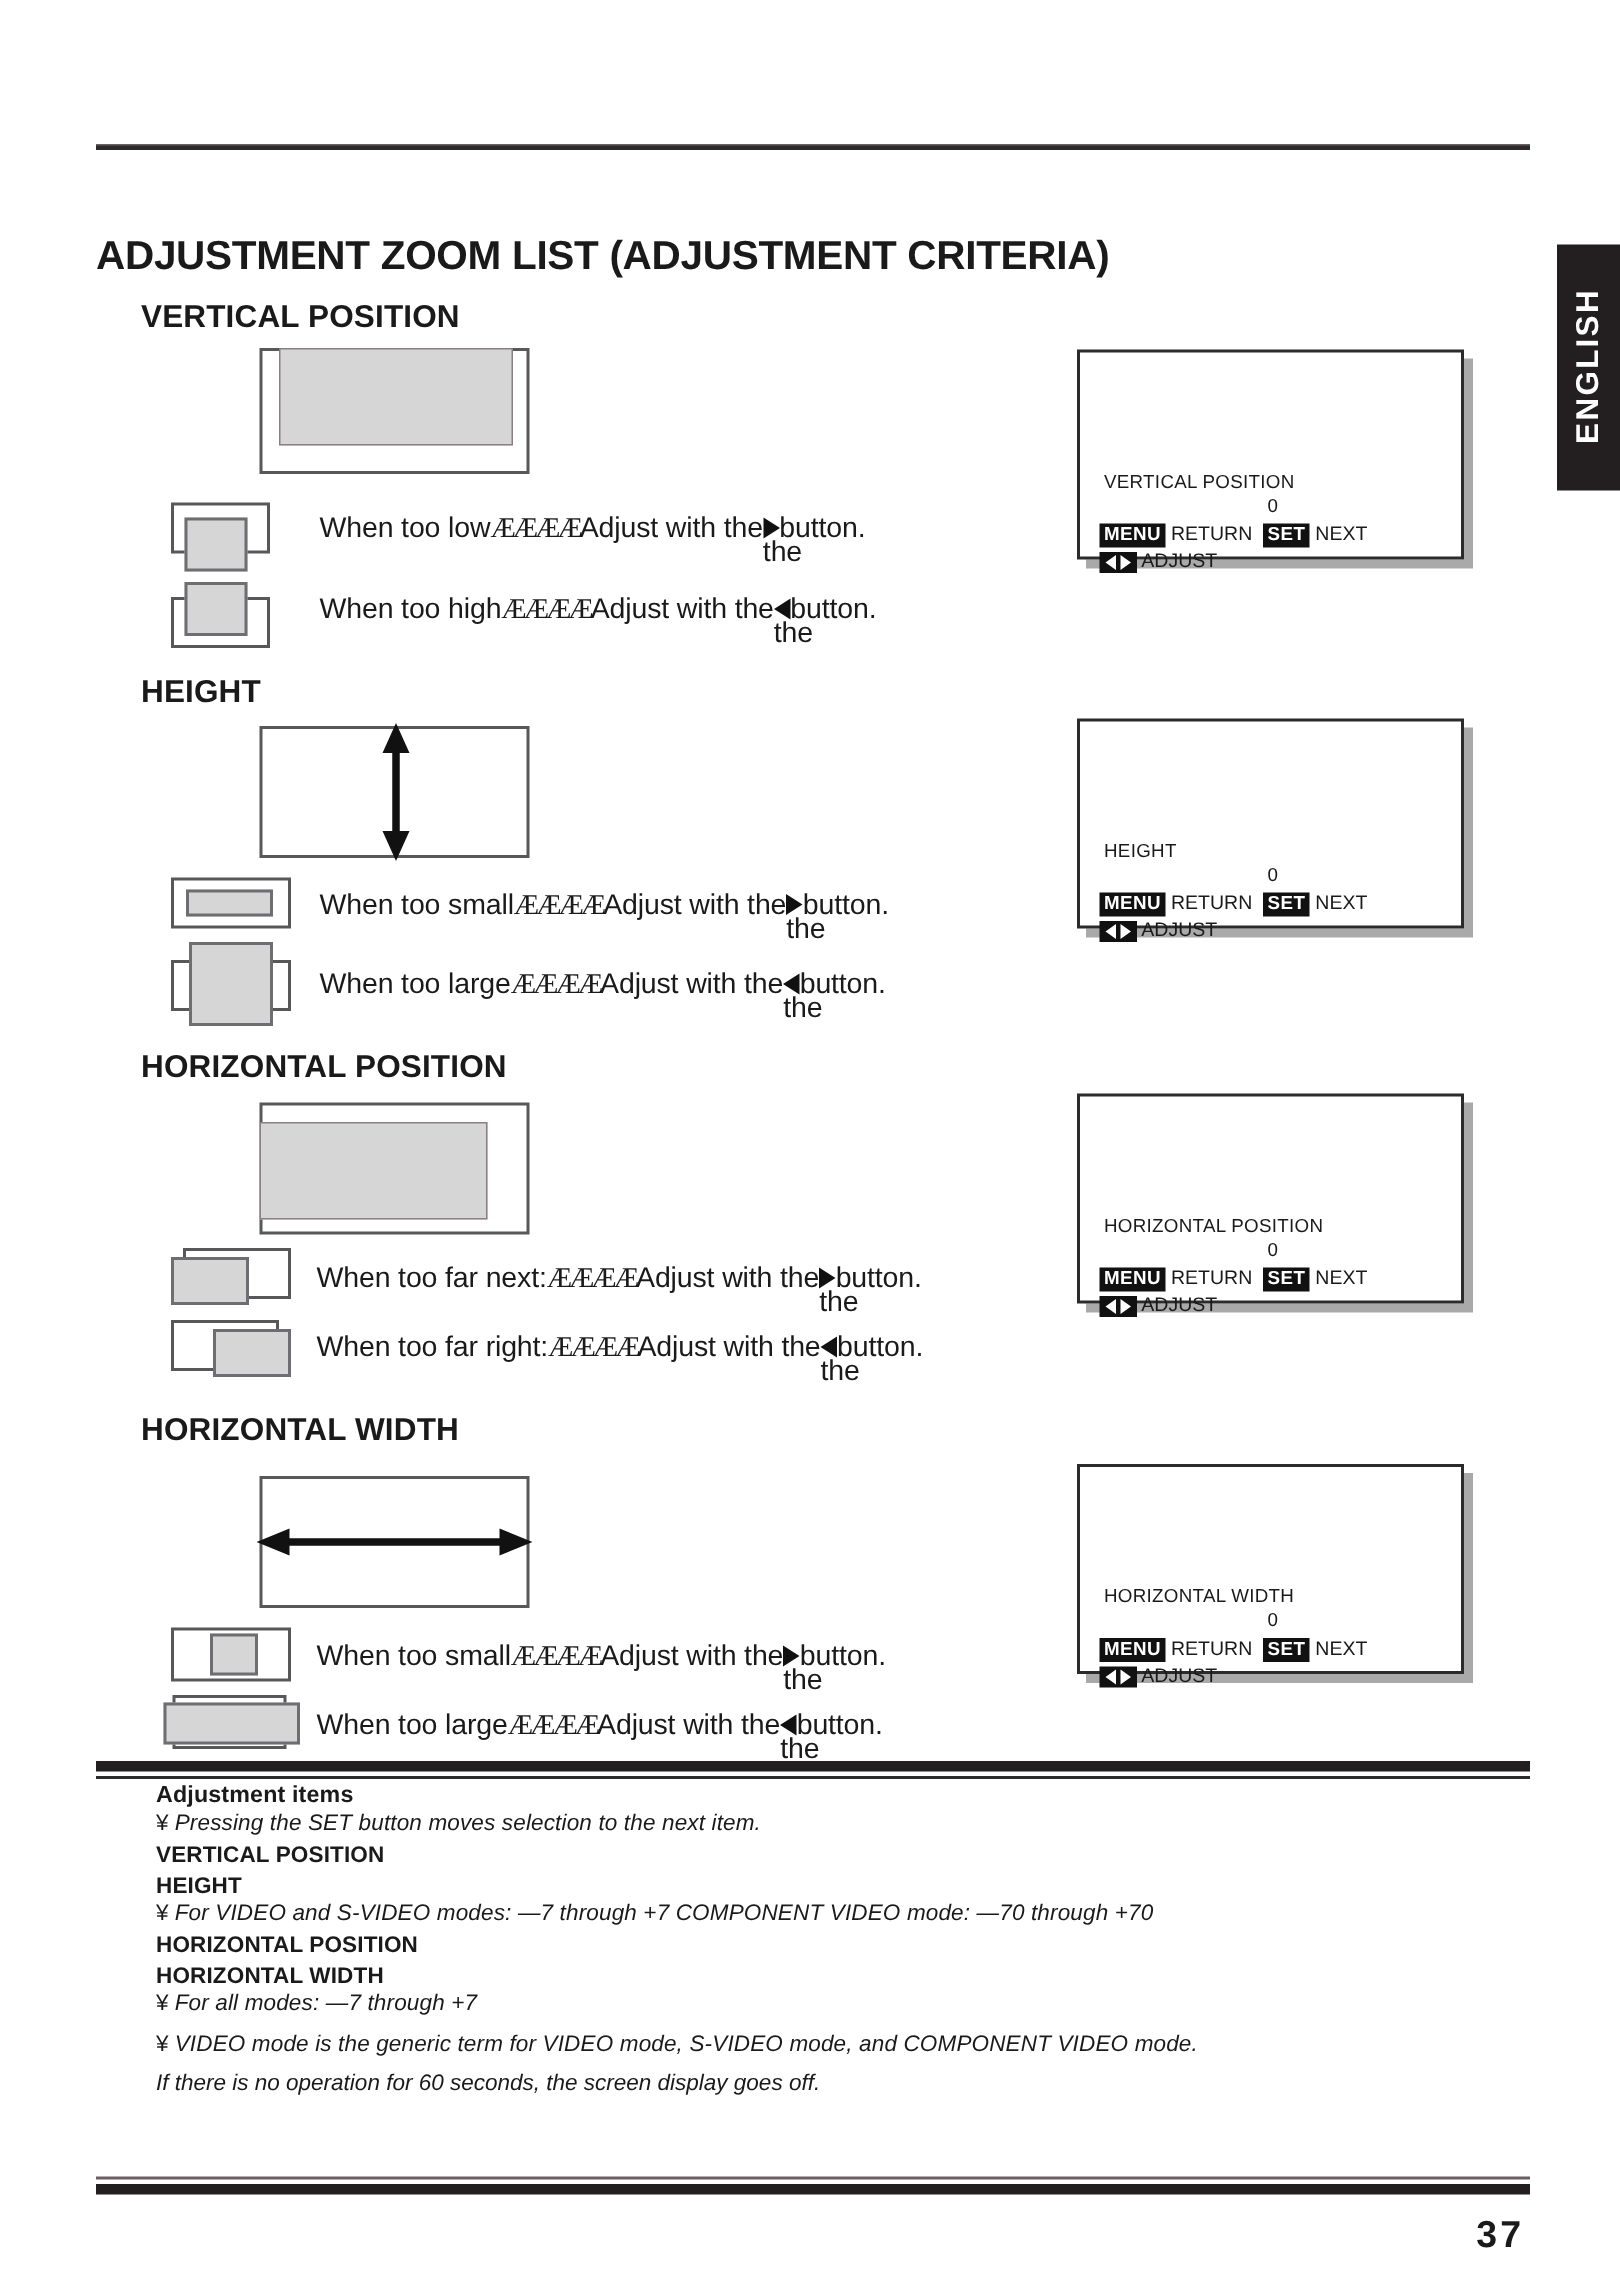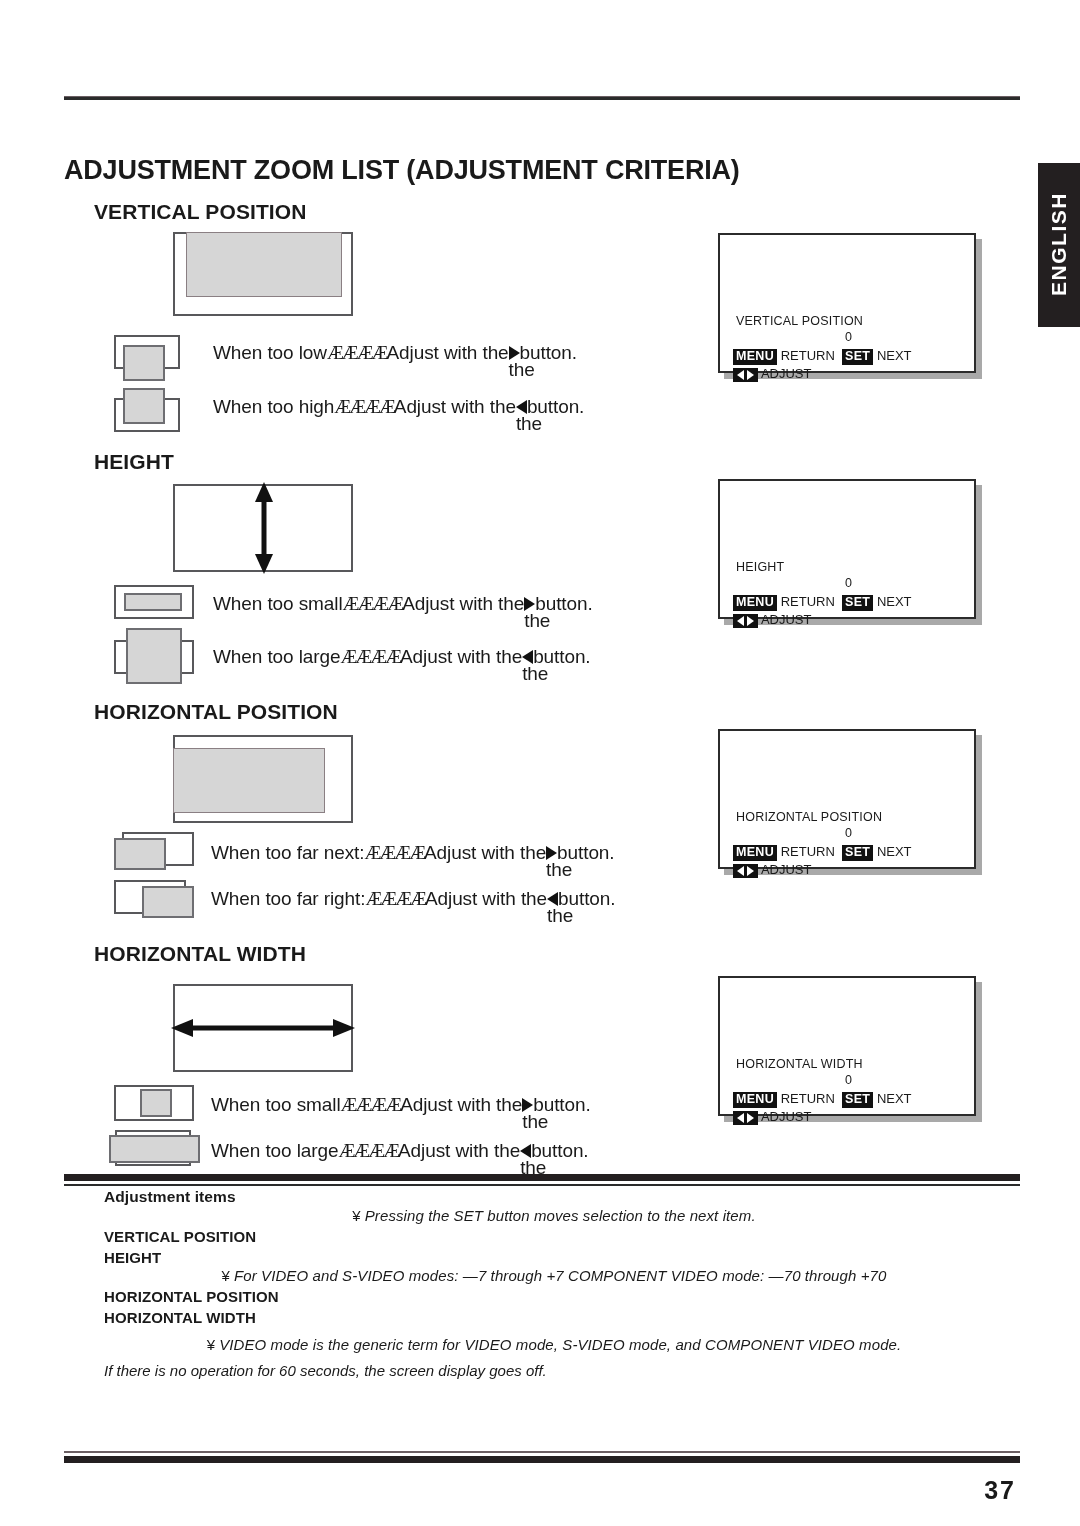--- a/index.html
+++ b/index.html
@@ -243,21 +243,20 @@
     font-size: 15px;
     font-weight: bold;
     margin: 4px 0 0 0;
     letter-spacing: 0.1px;
   }
   .notes .n-line {
     font-size: 15px;
     font-style: italic;
     margin: 1px 0 0 0;
     letter-spacing: 0.1px;
-    text-align: center;
   }
   .notes .n-line .b { font-style: normal; margin-right: 4px; }
   .notes .n-cont {
     font-size: 15px;
     font-style: italic;
     margin: 0 0 0 19px;
   }
   .notes .n-gap { height: 9px; }
   .notes .n-plain {
     font-size: 15px;
@@ -462,20 +461,23 @@
   <div class="n-sub">VERTICAL POSITION</div>
 
   <div class="n-sub">HEIGHT</div>
   <div class="n-line">
     <span class="b">¥</span><span>For VIDEO and S-VIDEO modes: —7 through +7   COMPONENT VIDEO mode: —70 through +70</span>
   </div>
 
   <div class="n-sub">HORIZONTAL POSITION</div>
 
   <div class="n-sub">HORIZONTAL WIDTH</div>
+  <div class="n-line">
+    <span class="b">¥</span><span>For all modes: —7 through +7</span>
+  </div>
 
   <div class="n-gap"></div>
 
   <div class="n-line">
     <span class="b">¥</span><span>VIDEO mode is the generic term for VIDEO mode, S-VIDEO mode, and COMPONENT VIDEO mode.</span>
   </div>
 
   <div class="n-plain">If there is no operation for 60 seconds, the screen display goes off.</div>
 </div>
 

